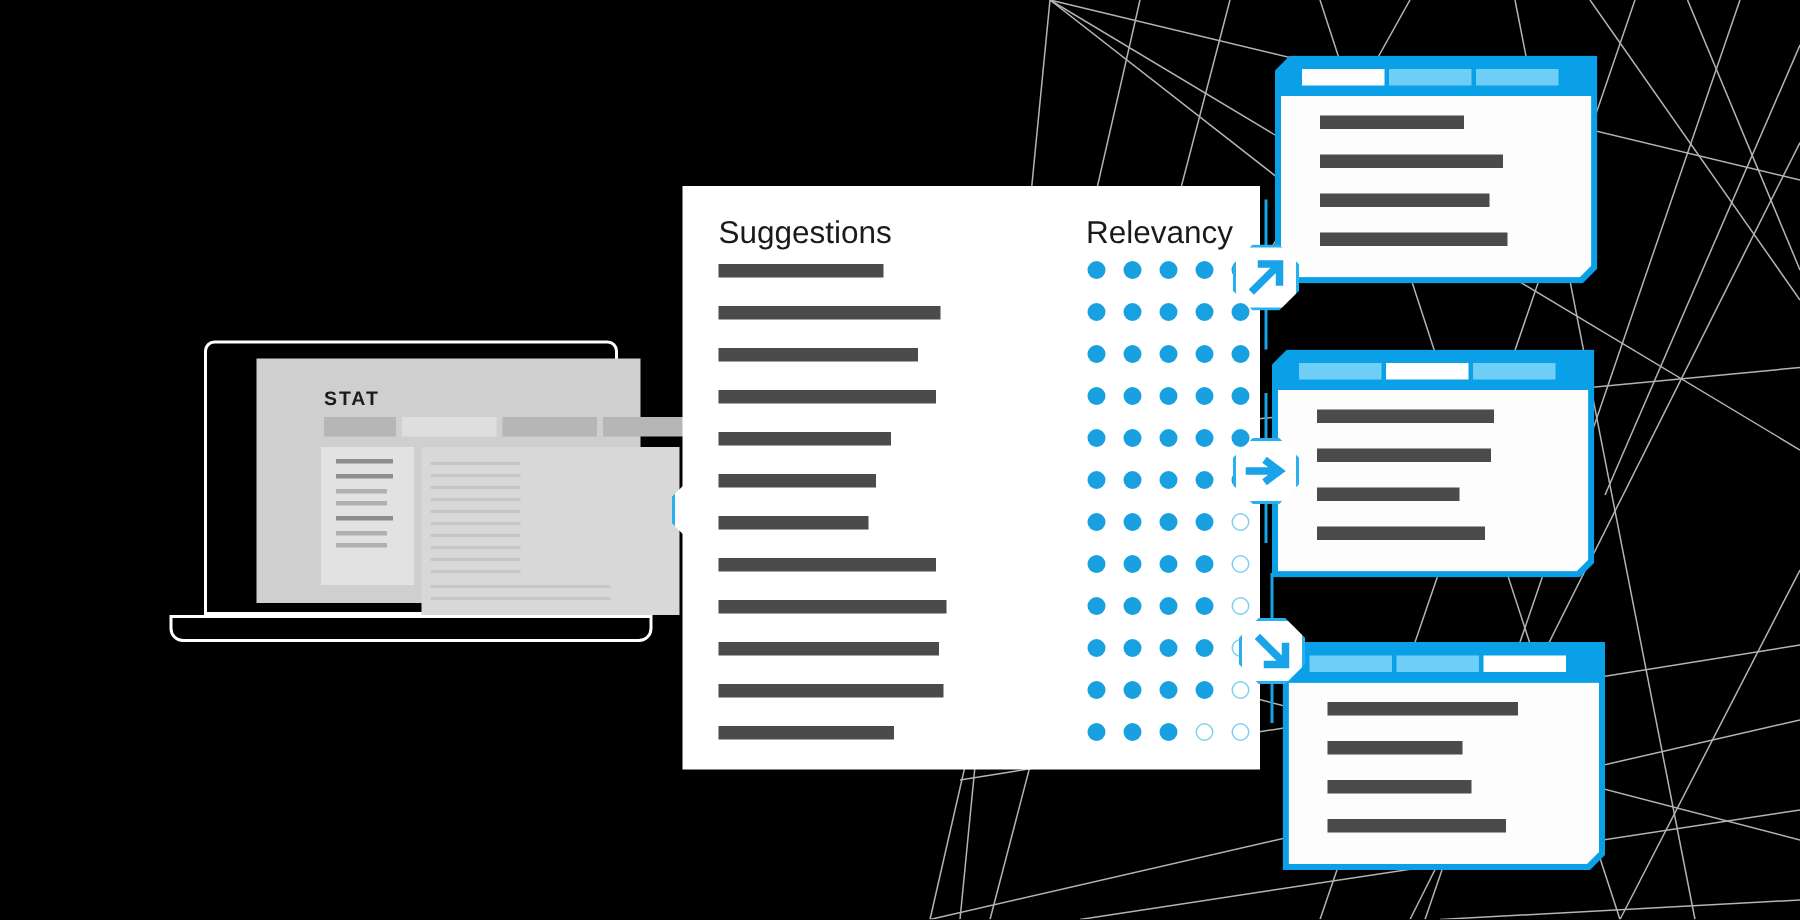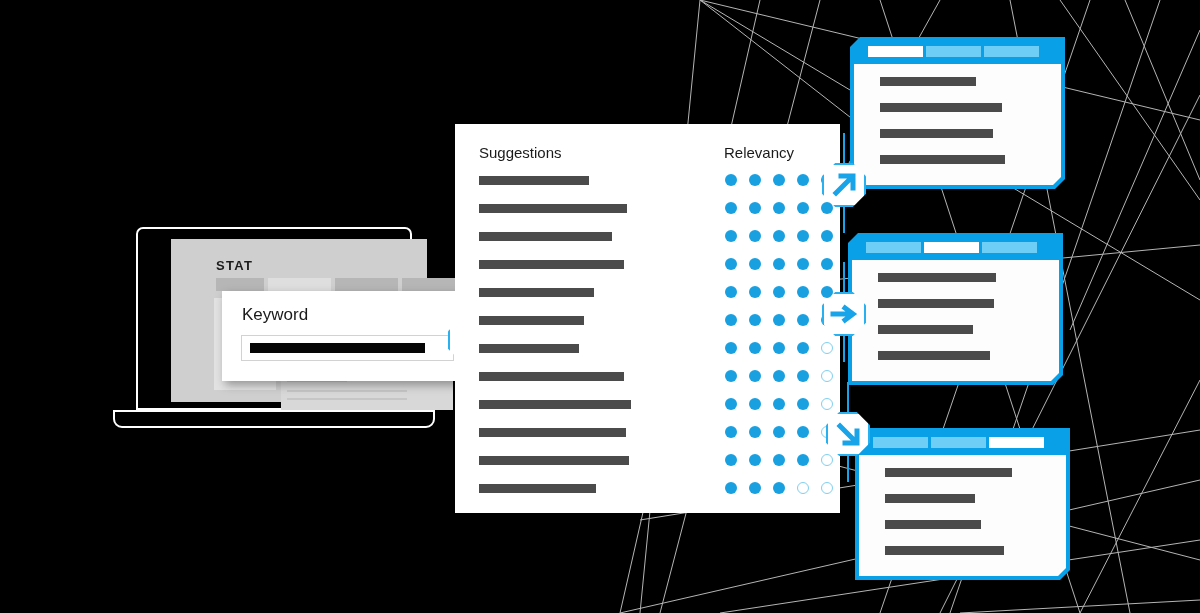--- a/index.html
+++ b/index.html
@@ -24,21 +24,21 @@
   .content-line{position:absolute;background:#c6c6c6;height:2px;}
 
   
   #kw{position:absolute;left:222px;top:291px;width:250px;height:90px;background:#fff;box-shadow:3px 4px 9px rgba(0,0,0,.35);}
   #kw .kw-label{position:absolute;left:20px;top:14px;font-size:17px;color:#1a1a1a;font-family:"Liberation Sans",sans-serif;}
   #kw .kw-input{position:absolute;left:19px;top:44px;width:213px;height:26px;border:1px solid #d2d2d2;box-sizing:border-box;background:#fff;}
   #kw .kw-value{position:absolute;left:8px;top:7px;width:175px;height:10px;background:#050505;}
 
   
   #panel{position:absolute;left:455px;top:124px;width:385px;height:389px;background:#fff;}
-  .panel-title{position:absolute;font-size:15px;color:#1a1a1a;font-family:"Liberation Sans",sans-serif;}
+  .panel-title{position:absolute;font-size:21px;color:#1a1a1a;font-family:"Liberation Sans",sans-serif;}
   #t-sugg{left:24px;top:20px;}
   #t-rel{left:269px;top:20px;}
   .sug-line{position:absolute;left:24px;height:9px;background:#4b4b4b;}
   .dot{position:absolute;width:12px;height:12px;border-radius:50%;box-sizing:border-box;}
   .dot.on{background:#18a0e0;}
   .dot.off{background:#fff;border:1.4px solid #7fd0f0;}
 
   
   .win{position:absolute;width:215px;height:152px;}
   .win-frame{position:absolute;left:0;top:0;width:100%;height:100%;background:#0aa0e8;
@@ -119,26 +119,20 @@
             <div class="content-line" style="left: 6px; top: 74px; width: 60px;"></div>
             <div class="content-line" style="left: 6px; top: 82px; width: 60px;"></div>
             <div class="content-line" style="left: 6px; top: 92px; width: 120px;"></div>
             <div class="content-line" style="left: 6px; top: 100px; width: 120px;"></div>
           </div>
       </div>
     </div>
     <div class="lap-base"></div>
   </div>
 
-  <div id="kw">
-    <div class="kw-label">Keyword</div>
-    <div class="kw-input">
-      <div class="kw-value"></div>
-    </div>
-  </div>
   <div class="badge" id="kw-badge" style="left:448px;top:318px;">
     <div class="badge-bg"></div>
     <svg width="44" height="44" viewBox="0 0 44 44">
       <path d="M11 22 H28 M23 16 L31 22 L23 28" fill="none" stroke="#19a3e8" stroke-width="5" stroke-linecap="square"></path>
     </svg>
   </div>
 
   <div id="panel">
     <div class="panel-title" id="t-sugg">Suggestions</div>
     <div class="panel-title" id="t-rel">Relevancy</div>

